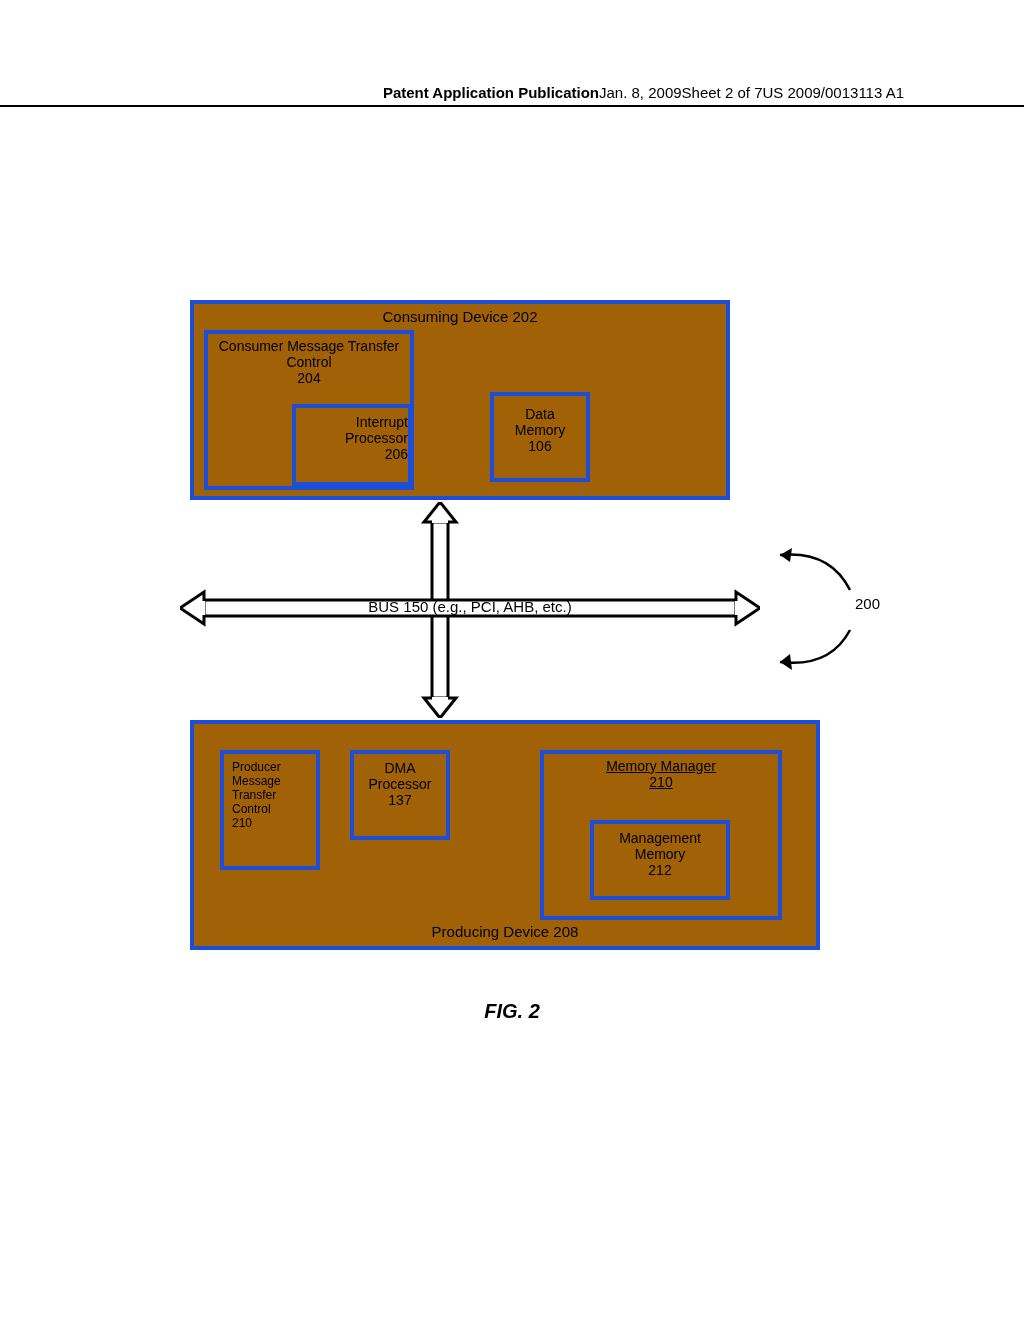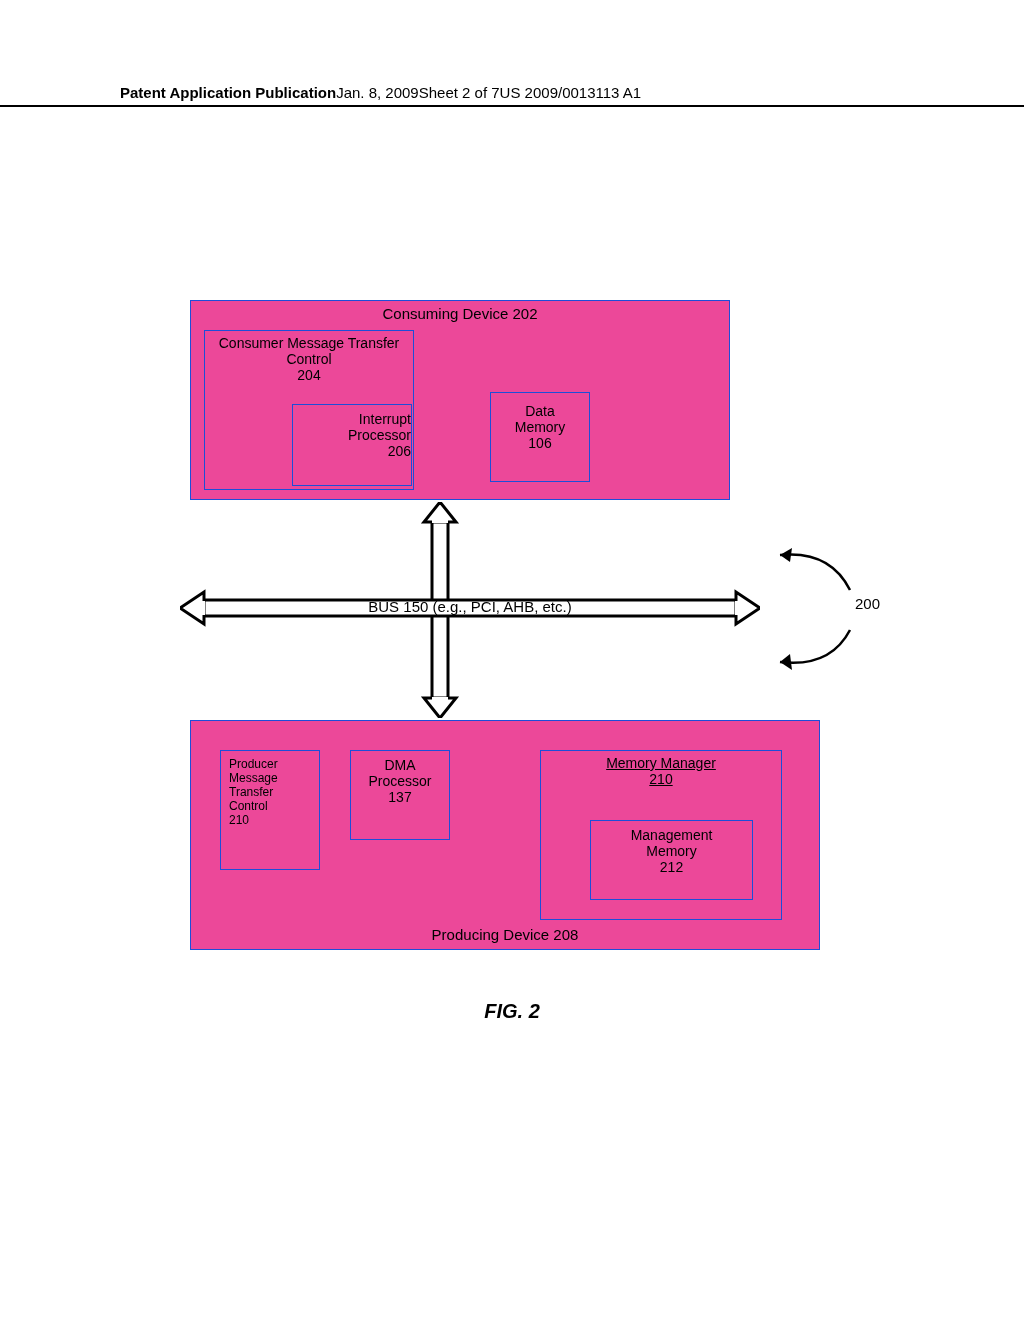--- a/index.html
+++ b/index.html
@@ -19,21 +19,21 @@
   .header {
     position: absolute;
     top: 84px;
     left: 0;
     width: 1024px;
     border-bottom: 2px solid #000;
     padding-bottom: 4px;
   }
   .header-row {
     display: flex;
-    justify-content: flex-start;
+    justify-content: flex-end;
     font-size: 15px;
     padding: 0 120px 0 120px;
     font-weight: bold;
   }
   .header-row .pub {
     font-weight: bold;
   }
   .header-row .date {
     font-weight: normal;
   }
@@ -47,22 +47,22 @@
   .diagram {
     position: absolute;
     left: 120px;
     top: 300px;
     width: 784px;
     height: 720px;
   }
 
   .box {
     position: absolute;
-    border: 1px solid #1d4ed8;
-    background: #ec4899;
+    border: 4px solid #1d4ed8;
+    background: #a16207;
     box-sizing: border-box;
   }
 
   
   .consuming {
     left: 70px;
     top: 0;
     width: 540px;
     height: 200px;
   }
@@ -281,21 +281,21 @@
     </div>
     <div class="box dma-proc" style="left:230px; top:450px;">
       <div style="white-space:pre-line;">DMA
 Processor
 137</div>
     </div>
     <div class="box mem-mgr" style="left:420px; top:450px; width:242px; height:170px;text-decoration:underline;">
       <div style="white-space:pre-line;">Memory Manager
 210</div>
     </div>
-    <div class="box" style="left:470px; top:520px; width:163px; height:80px; text-align:center; font-size:14px; padding-top:6px;">
+    <div class="box" style="left:470px; top:520px; width:140px; height:80px; text-align:center; font-size:14px; padding-top:6px;">
       <div style="white-space:pre-line;">Management
 Memory
 212</div>
     </div>
 
     <div class="figcap">FIG. 2</div>
   </div>
 
 </div>
 

